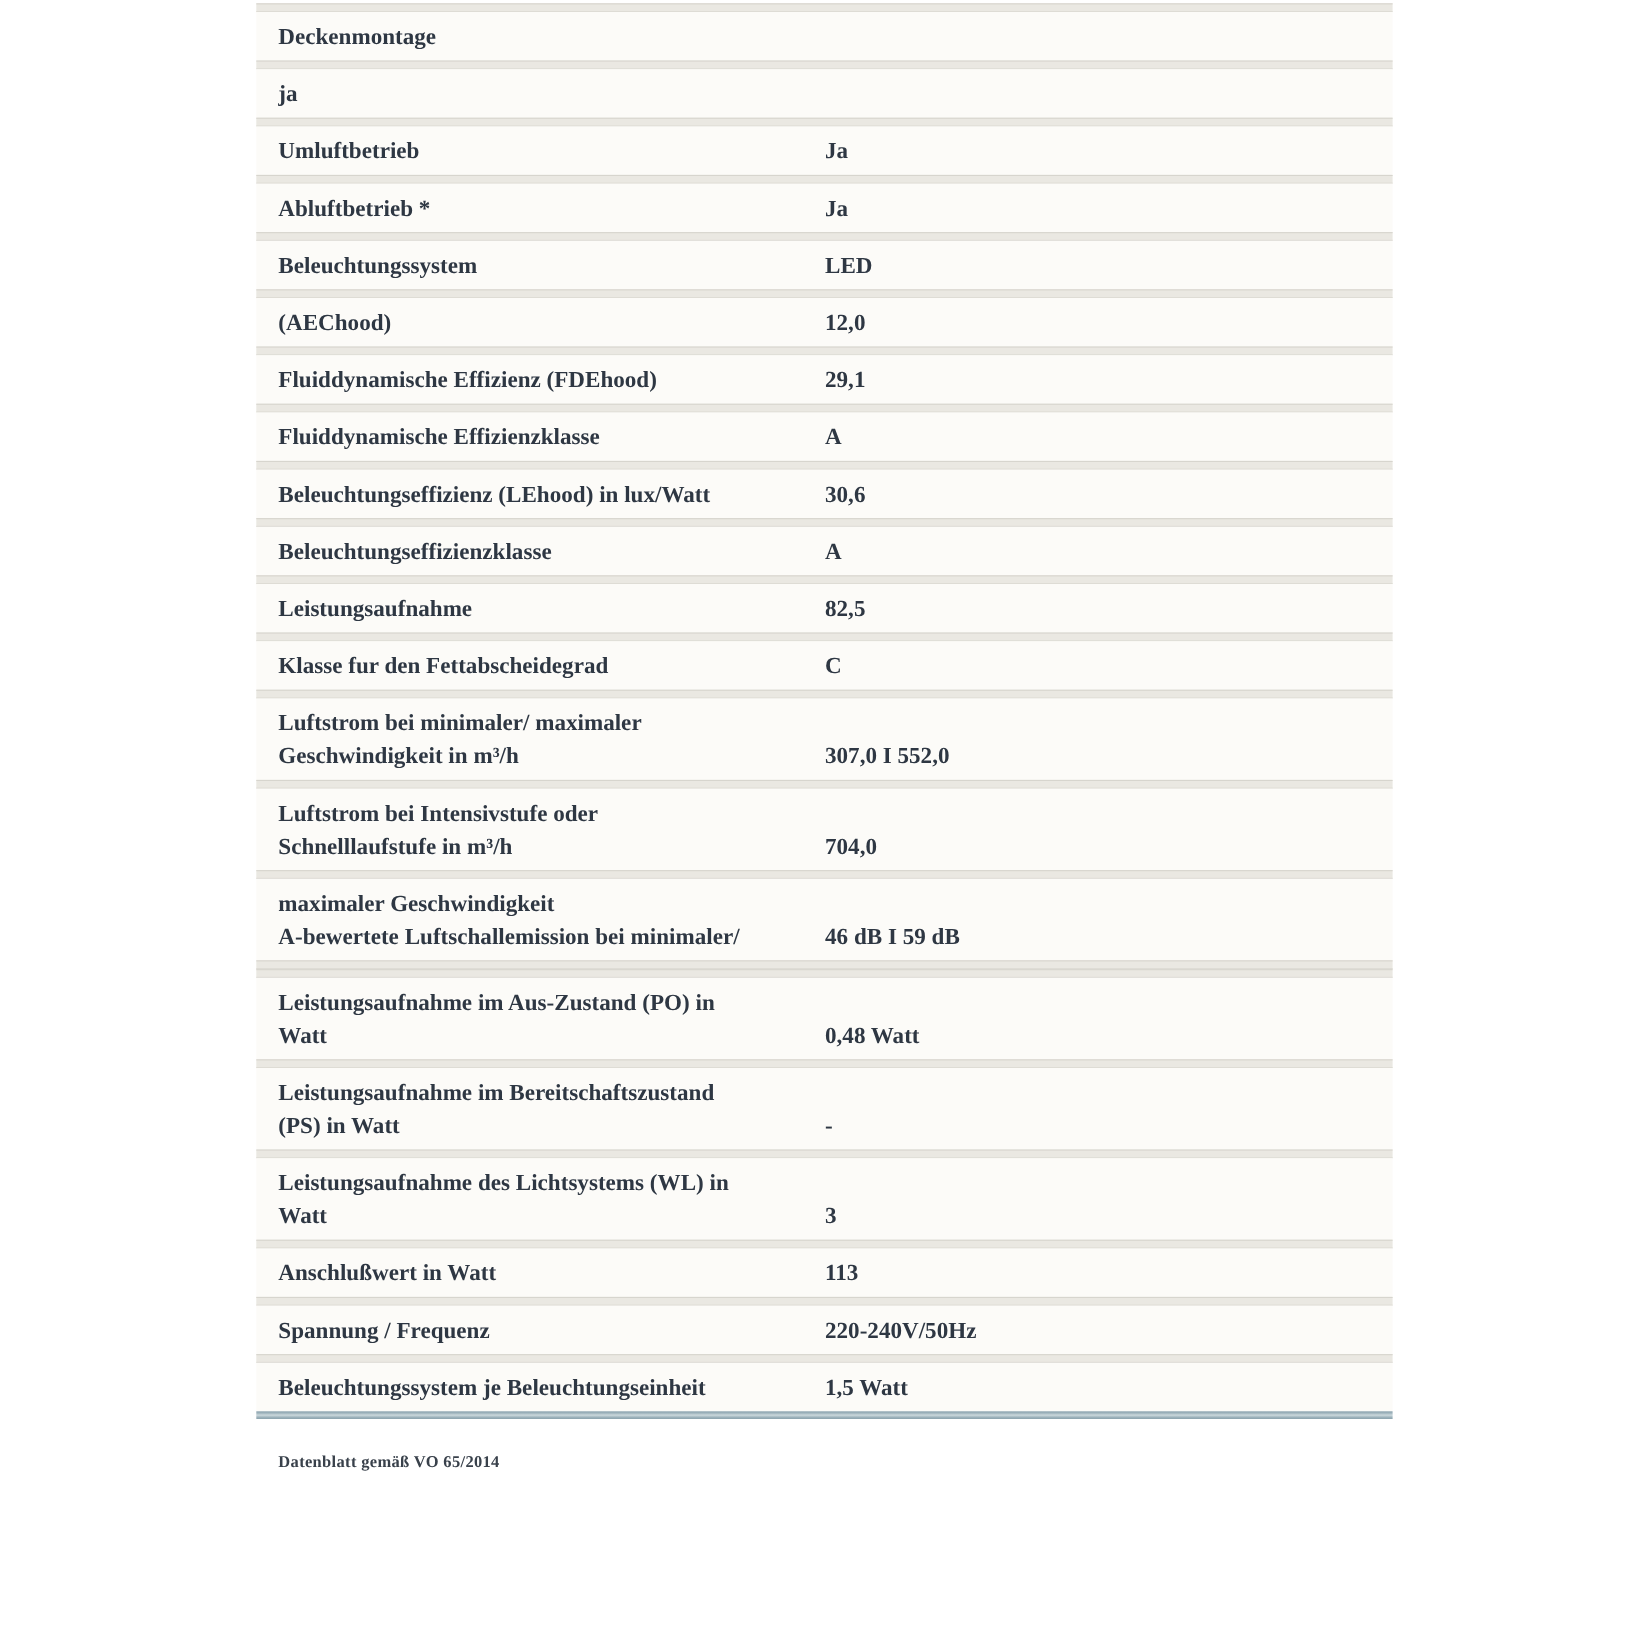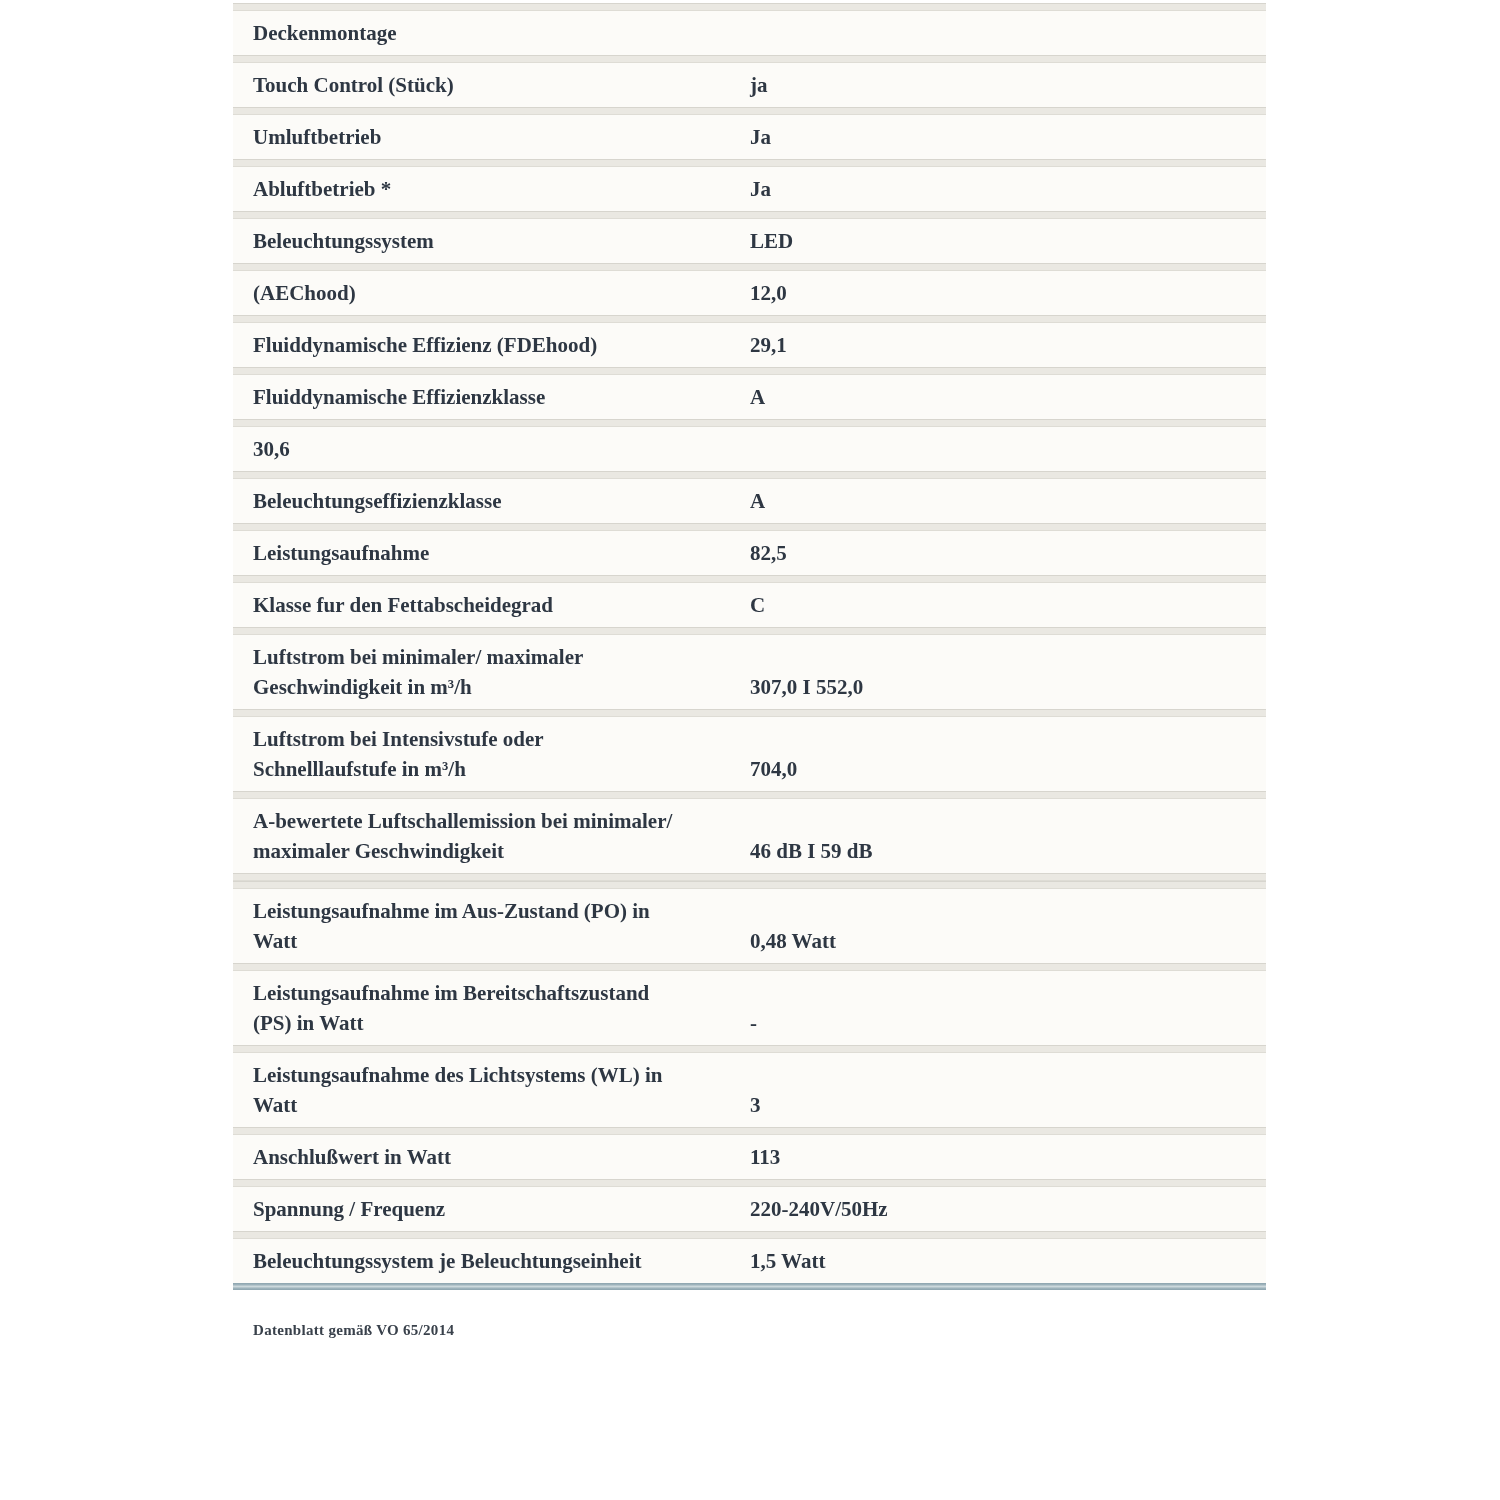--- a/index.html
+++ b/index.html
@@ -68,23 +68,20 @@
 
   <div class="divider"></div>
       <div class="row">
         <div class="label">
           <div>Deckenmontage</div>
         </div>
         <div class="value"></div>
       </div>
       <div class="divider"></div>
       <div class="row">
-        <div class="label">
-          <div>Touch Control (Stück)</div>
-        </div>
         <div class="value">ja</div>
       </div>
       <div class="divider"></div>
       <div class="row">
         <div class="label">
           <div>Umluftbetrieb</div>
         </div>
         <div class="value">Ja</div>
       </div>
       <div class="divider"></div>
@@ -117,20 +114,23 @@
       </div>
       <div class="divider"></div>
       <div class="row">
         <div class="label">
           <div>Fluiddynamische Effizienzklasse</div>
         </div>
         <div class="value">A</div>
       </div>
       <div class="divider"></div>
       <div class="row">
+        <div class="label">
+          <div>Beleuchtungseffizienz (LEhood) in lux/Watt</div>
+        </div>
         <div class="value">30,6</div>
       </div>
       <div class="divider"></div>
       <div class="row">
         <div class="label">
           <div>Beleuchtungseffizienzklasse</div>
         </div>
         <div class="value">A</div>
       </div>
       <div class="divider"></div>
@@ -159,22 +159,22 @@
       <div class="row">
         <div class="label">
           <div>Luftstrom bei Intensivstufe oder</div>
           <div>Schnelllaufstufe in m³/h</div>
         </div>
         <div class="value">704,0</div>
       </div>
       <div class="divider"></div>
       <div class="row">
         <div class="label">
+          <div>maximaler Geschwindigkeit</div>
           <div>A-bewertete Luftschallemission bei minimaler/</div>
-          <div>maximaler Geschwindigkeit</div>
         </div>
         <div class="value">46 dB I 59 dB</div>
       </div>
       <div class="divider"></div>
       <div class="divider"></div>
       <div class="row">
         <div class="label">
           <div>Leistungsaufnahme im Aus-Zustand (PO) in</div>
           <div>Watt</div>
         </div>

